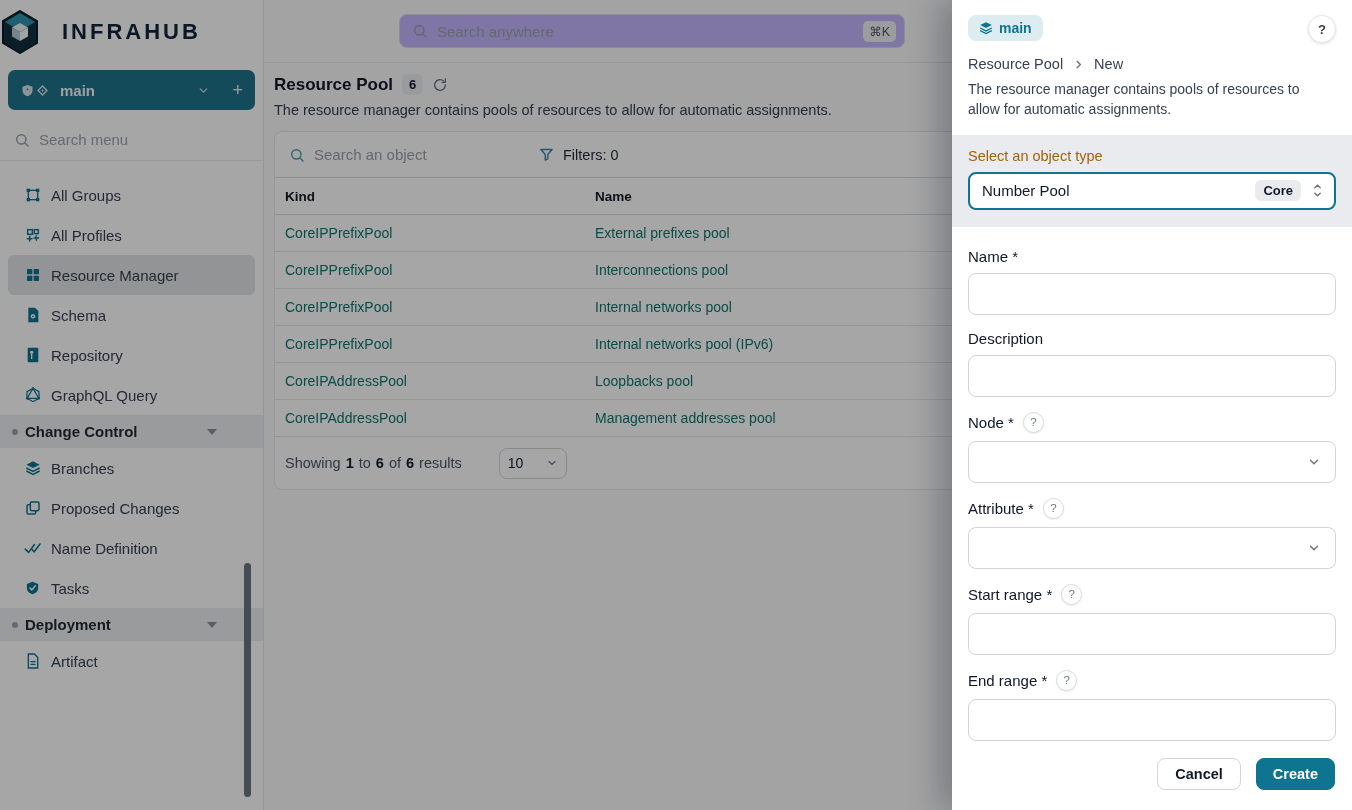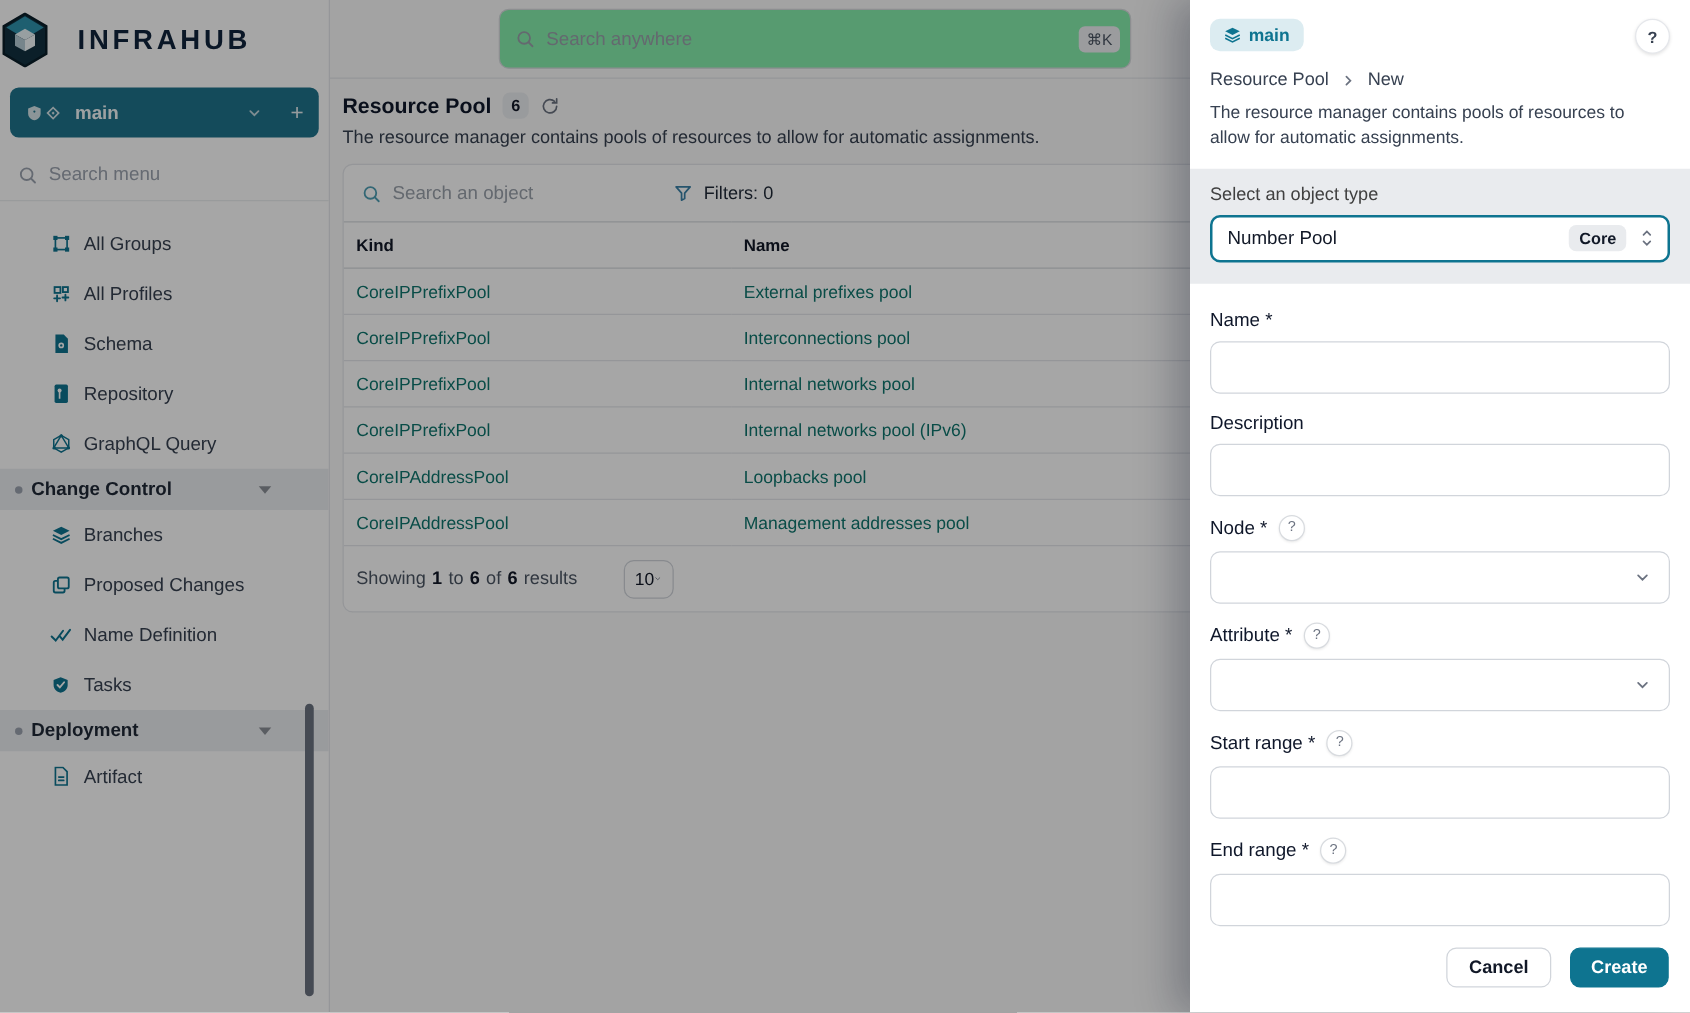--- a/index.html
+++ b/index.html
@@ -31,21 +31,21 @@
   .branch-add { margin-left: 22px; font-size: 18px; font-weight: 400; color: #e6eff2; }
   .menu-search { display: flex; align-items: center; gap: 9px; padding: 13px 12px 12px 14px; }
   .menu-search input {
     border: none; outline: none; background: transparent; font-size: 15px;
     color: #374151; width: 180px; font-family: "Liberation Sans", sans-serif;
   }
   .menu-search input::placeholder { color: #9ca3af; }
   .nav { flex: 1; overflow: hidden; border-top: 1px solid #eceef0; }
   .nav-item {
     height: 40px; display: flex; align-items: center; gap: 10px;
-    padding-left: 40px; font-size: 15px; color: #374151; cursor: pointer;
+    padding-left: 24px; font-size: 15px; color: #374151; cursor: pointer;
   }
   .nav-item.clipped { margin-top: -26px; }
   .nav-item.selected { background: #e1e3e7; border-radius: 6px; margin: 0 8px; padding-left: 16px; }
   .nav-section {
     height: 33px; background: #eceef1; display: flex; align-items: center;
     padding: 0 46px 0 12px; cursor: pointer;
   }
   .nav-section .bullet { width: 6px; height: 6px; border-radius: 50%; background: #9ca3af; margin-right: 7px; }
   .nav-section .sec-label { font-size: 15px; font-weight: 600; color: #1f2937; }
   .nav-section .caret {
@@ -56,21 +56,21 @@
   .nav-icon { display: inline-flex; width: 17px; justify-content: center; }
   .sidebar-scrollthumb {
     position: absolute; right: 12px; top: 563px; width: 7px; height: 234px;
     background: #6b7280; border-radius: 4px;
   }
 
   
   .main { flex: 1; display: flex; flex-direction: column; background: #fafafa; }
   .topbar { height: 63px; border-bottom: 1px solid #e5e7eb; display: flex; align-items: center; }
   .global-search {
-    margin-left: 135px; width: 506px; height: 48px; background: #86efac;
+    margin-left: 135px; width: 506px; height: 34px; background: #c4b5fd;
     border: 1px solid #d7dade; border-radius: 8px;
     display: flex; align-items: center; gap: 9px; padding: 0 8px 0 12px;
   }
   .global-search input {
     flex: 1; border: none; outline: none; background: transparent; font-size: 15px;
     color: #374151; font-family: "Liberation Sans", sans-serif;
   }
   .global-search input::placeholder { color: #9aa1ab; }
   .kbd {
     background: #eef0f3; border-radius: 5px; padding: 3px 6px; font-size: 12.5px;
@@ -105,21 +105,21 @@
   .pool-table th.col-kind { width: 310px; }
   .pool-table td {
     font-size: 14px; color: #0f766e; height: 37px; padding-left: 10px;
     border-bottom: 1px solid #e5e7eb;
   }
   .pool-table tr.data-row { cursor: pointer; }
   .card-footer { height: 52px; display: flex; align-items: center; padding: 0 10px; }
   .showing { font-size: 14.5px; color: #4b5563; display: flex; gap: 5px; }
   .showing b { color: #111827; font-weight: 700; }
   .page-size {
-    margin-left: 37px; width: 40px; height: 31px; border: 1px solid #d1d5db; border-radius: 8px;
+    margin-left: 37px; width: 68px; height: 31px; border: 1px solid #d1d5db; border-radius: 8px;
     display: flex; align-items: center; justify-content: space-between; padding: 0 8px;
     font-size: 14px; color: #111827; cursor: pointer; background: #fff;
   }
 
   
   .overlay { position: absolute; inset: 0; background: rgba(0,0,0,0.35); z-index: 40; }
 
   
   .panel {
     position: absolute; top: 0; right: 0; width: 400px; height: 810px; background: #fff;
@@ -135,21 +135,21 @@
   }
   .help-btn {
     width: 28px; height: 28px; border-radius: 50%; background: #fff; border: 1px solid #e5e7eb;
     box-shadow: 0 1px 3px rgba(0,0,0,.12); display: flex; align-items: center; justify-content: center;
     font-size: 13px; font-weight: 700; color: #374151; cursor: pointer;
   }
   .breadcrumb { display: flex; align-items: center; gap: 10px; margin-top: 13px; font-size: 14.5px; color: #374151; }
   .panel-title { margin-top: 11px; font-size: 19px; font-weight: 800; color: #0f172a; }
   .panel-desc { margin-top: 7px; font-size: 14px; color: #374151; line-height: 1.45; width: 355px; }
   .type-band { margin-top: 15px; background: #e9ebee; padding: 13px 16px 17px 16px; }
-  .type-label { font-size: 14.5px; color: #404040; font-weight: 500; margin-bottom: 8px; }
+  .type-label { font-size: 14.5px; color: #a16207; font-weight: 500; margin-bottom: 8px; }
   .type-select {
     height: 38px; background: #fff; border: 2px solid #0e7490; border-radius: 8px;
     display: flex; align-items: center; padding: 0 10px 0 12px; cursor: pointer;
   }
   .type-value { flex: 1; font-size: 15px; color: #111827; }
   .core-badge {
     background: #e9ebee; border-radius: 6px; padding: 3px 8px; font-size: 13px;
     font-weight: 700; color: #111827; margin-right: 10px;
   }
   .panel-form { padding: 6px 16px 0 16px; flex: 1; }
@@ -263,20 +263,31 @@
           <svg width="16" height="16" viewBox="0 0 24 24" fill="none" stroke="#0e7490" stroke-width="2.2">
             <rect x="4" y="4" width="7" height="7"></rect>
               <rect x="14" y="4" width="6" height="6"></rect>
               <path d="M7 14v7 M3.5 17.5h7" stroke-linecap="round"></path>
               <path d="M17 13v7 M13.5 16.5h7" stroke-linecap="round"></path>
           </svg>
         </span>
         <span>All Profiles</span>
       </div>
 
+      <div class="nav-item selected">
+        <span class="nav-icon">
+          <svg width="16" height="16" viewBox="0 0 24 24" fill="#0e7490">
+            <rect x="3" y="3" width="8" height="8" rx="1"></rect>
+              <rect x="13" y="3" width="8" height="8" rx="1"></rect>
+              <rect x="3" y="13" width="8" height="8" rx="1"></rect>
+              <rect x="13" y="13" width="8" height="8" rx="1"></rect>
+          </svg>
+        </span>
+        <span>Resource Manager</span>
+      </div>
 
 
       <div class="nav-item">
         <span class="nav-icon">
           <svg width="14" height="16" viewBox="0 0 20 24" fill="#0e7490">
               <path d="M3 1h10l5 5v17H3z"></path>
               <circle cx="10" cy="14" r="3.4" fill="#fff"></circle>
               <circle cx="10" cy="14" r="1.4" fill="#0e7490"></circle>
             </svg>
         </span>

